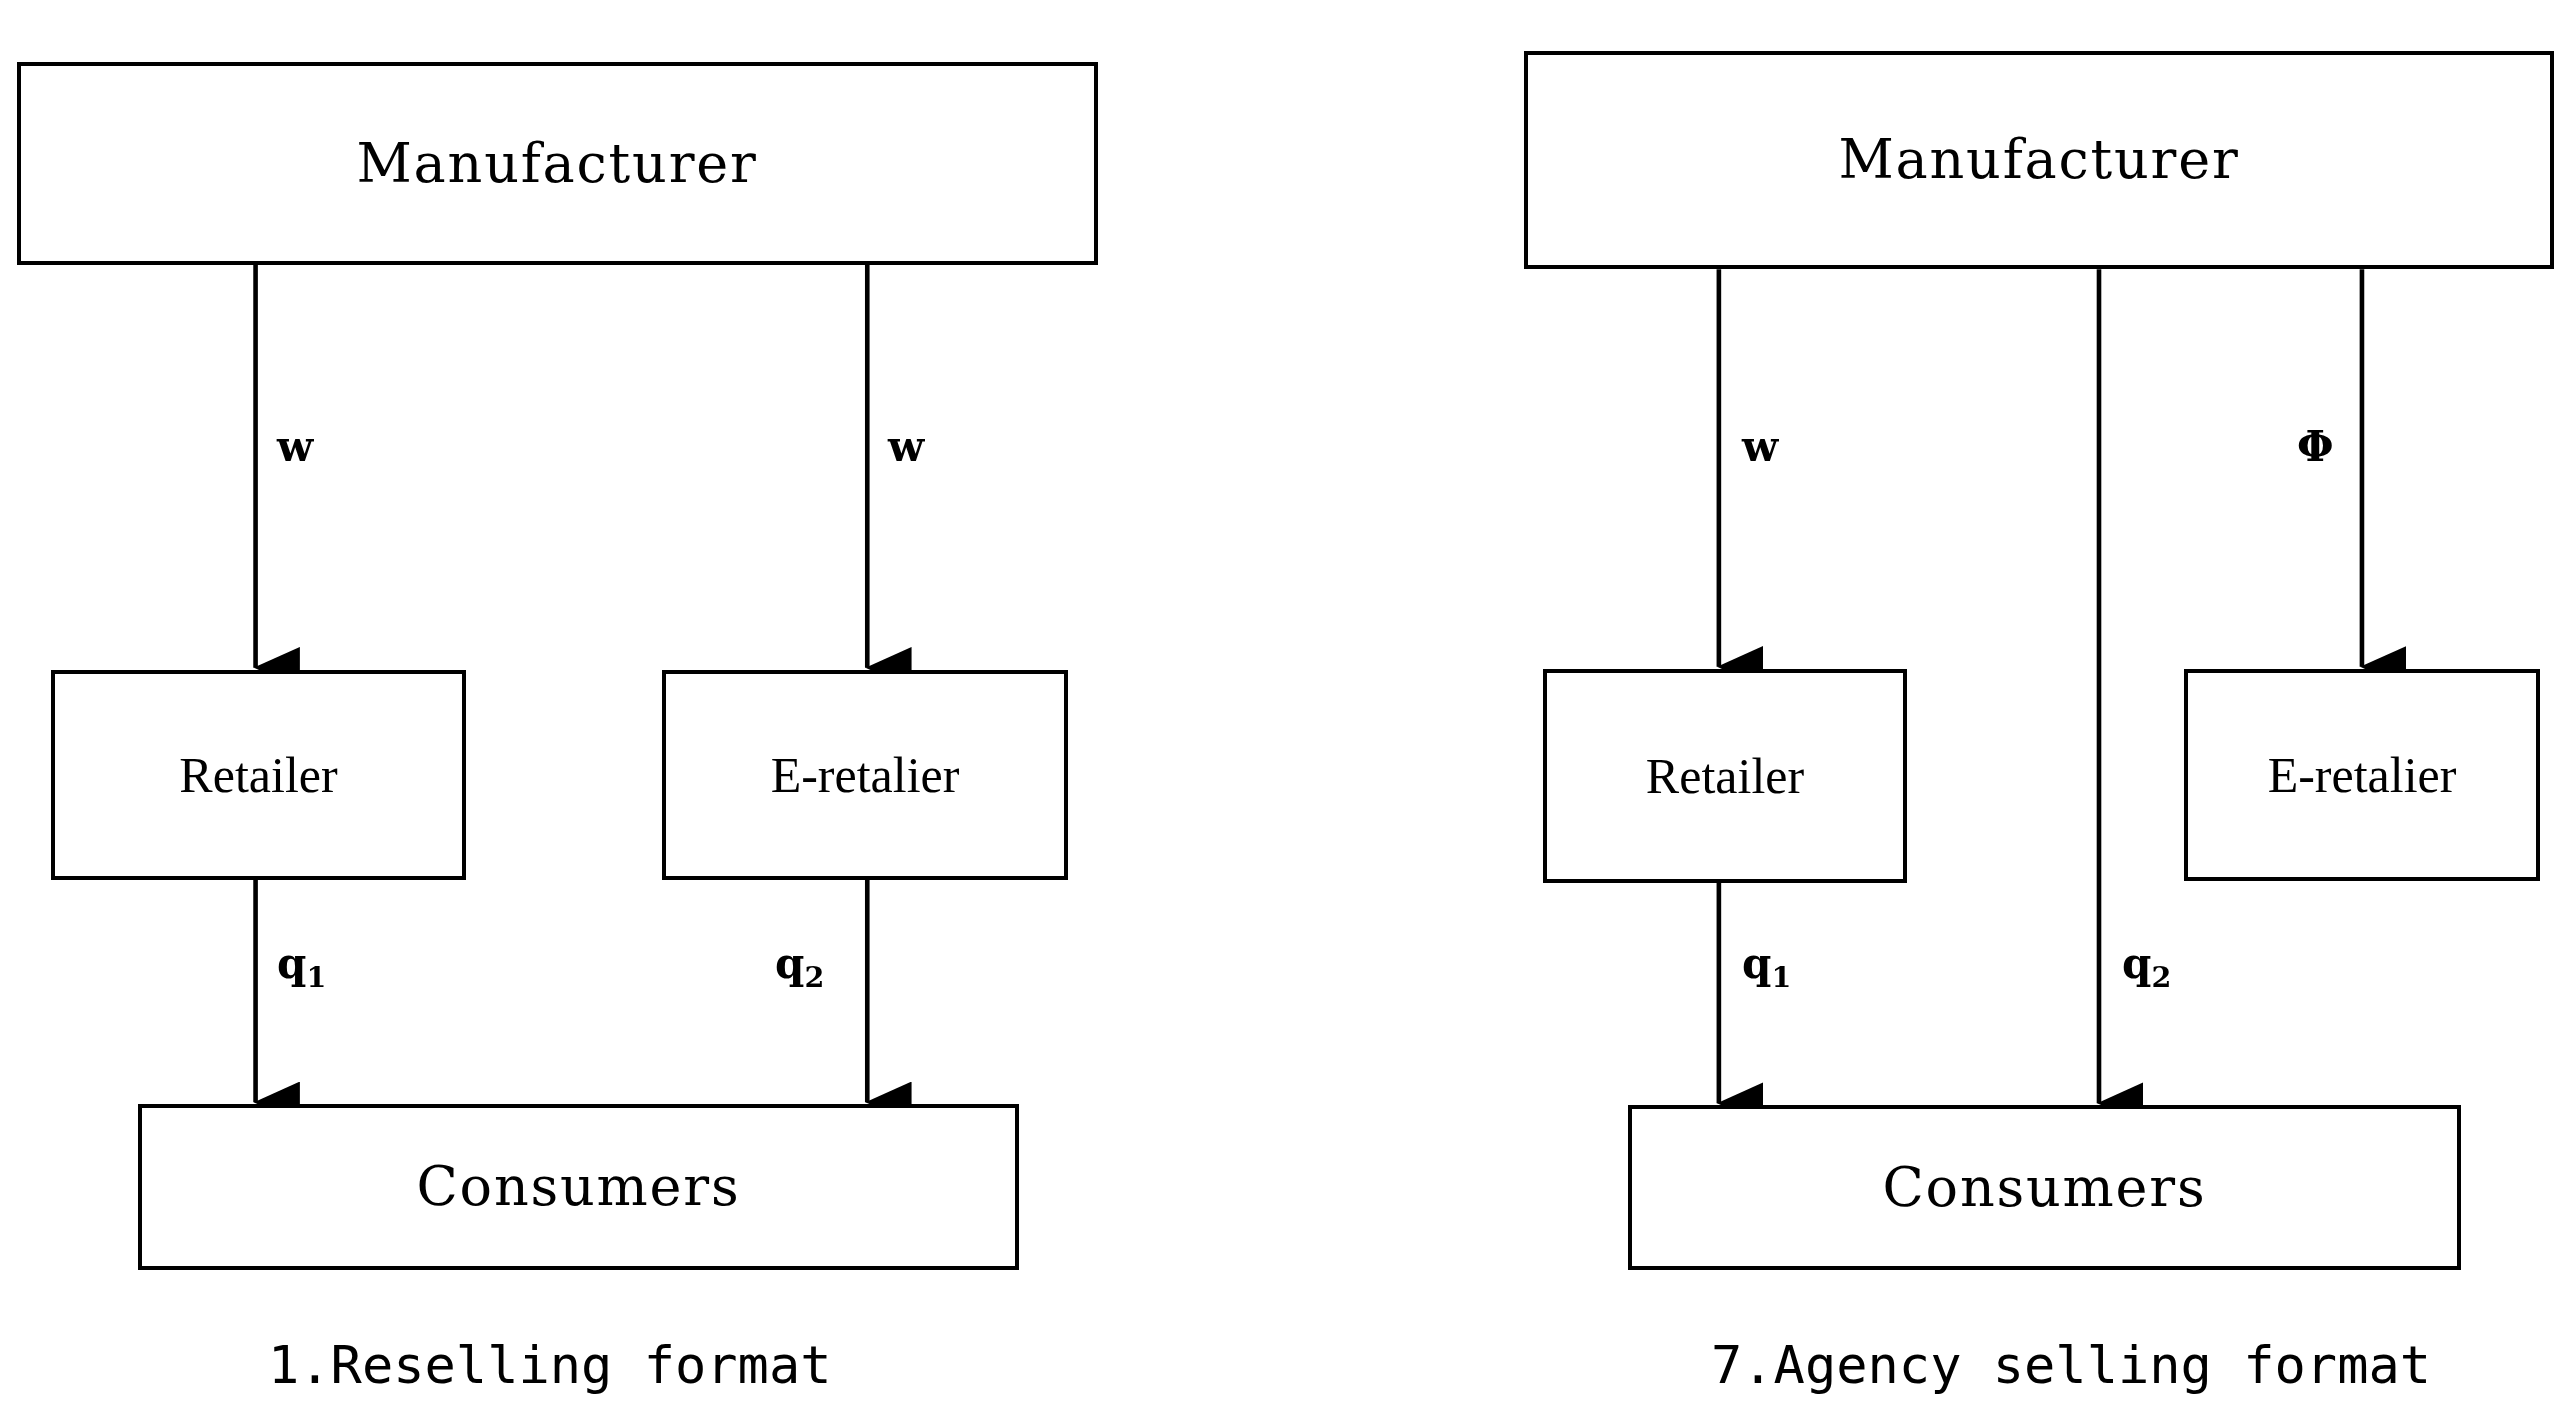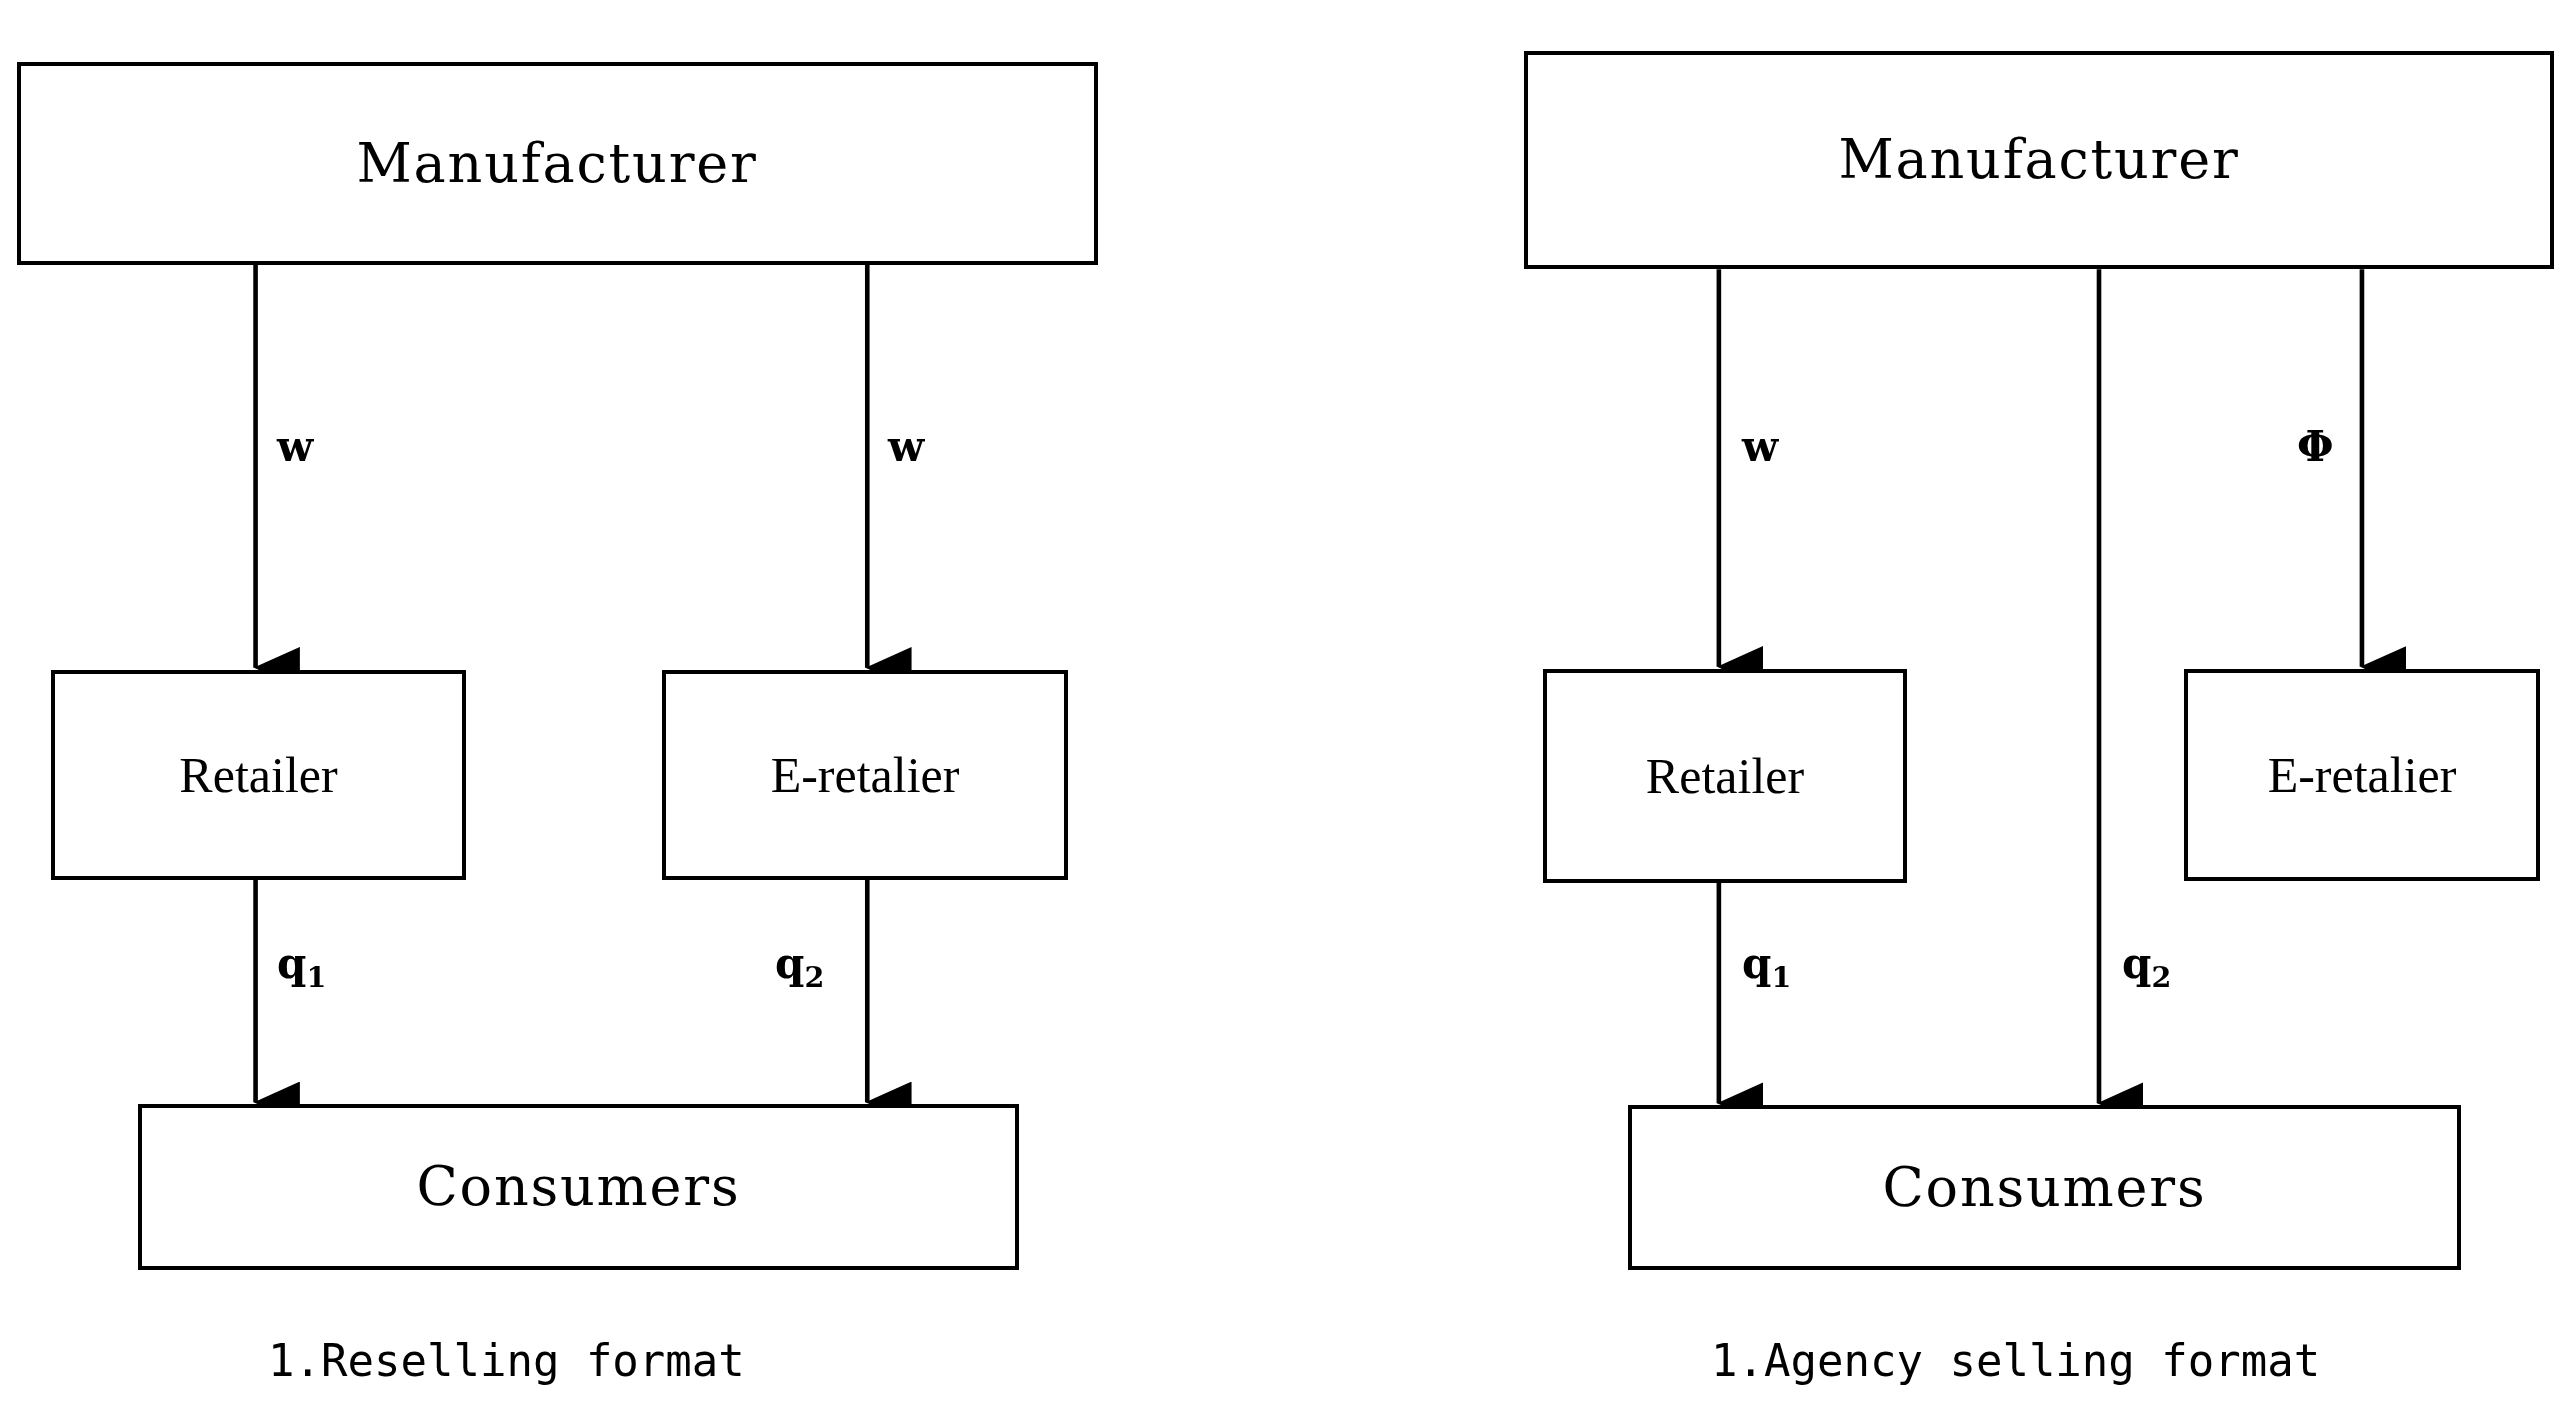--- a/index.html
+++ b/index.html
@@ -66,21 +66,21 @@
   .caption {
     position: absolute;
     font-family: "DejaVu Serif", "Liberation Serif", serif;
     font-size: 57px;
     color: #000000;
     white-space: nowrap;
     letter-spacing: 0.9px;
   }
   .caption.mono {
     font-family: "DejaVu Sans Mono", "Liberation Mono", monospace;
-    font-size: 44px;
+    font-size: 52px;
     letter-spacing: 0;
   }
 </style>
 </head>
 <body>
 
 <div id="canvas" style="width: 2576px; height: 1408px; background: rgb(255, 255, 255); margin-top: 20px;">
 
   <svg class="edge-svg" viewBox="0 0 2792 1526" xmlns="http://www.w3.org/2000/svg">
     <defs>
@@ -131,17 +131,17 @@
       <div class="edge-label" style="left: 888px; top: 406px;"><span>w</span></div>
       <div class="edge-label" style="left: 277px; top: 923px;"><span>q</span><sub>1</sub></div>
       <div class="edge-label" style="left: 775px; top: 923px;"><span>q</span><sub>2</sub></div>
       <div class="edge-label" style="left: 1742px; top: 406px;"><span>w</span></div>
       <div class="edge-label" style="left: 2122px; top: 923px;"><span>q</span><sub>2</sub></div>
       <div class="edge-label" style="left: 2297px; top: 406px;"><span>Φ</span></div>
       <div class="edge-label" style="left: 1742px; top: 923px;"><span>q</span><sub>1</sub></div>
     </div>
   <div id="captions-layer">
       <div class="caption mono" style="left: 268px; top: 1315px;">1.Reselling format</div>
-      <div class="caption mono" style="left: 1711px; top: 1315px;">1.Agency selling format</div>
+      <div class="caption mono" style="left: 1711px; top: 1315px;">7.Agency selling format</div>
     </div>
 
 </div>
 
 
 </body></html>

